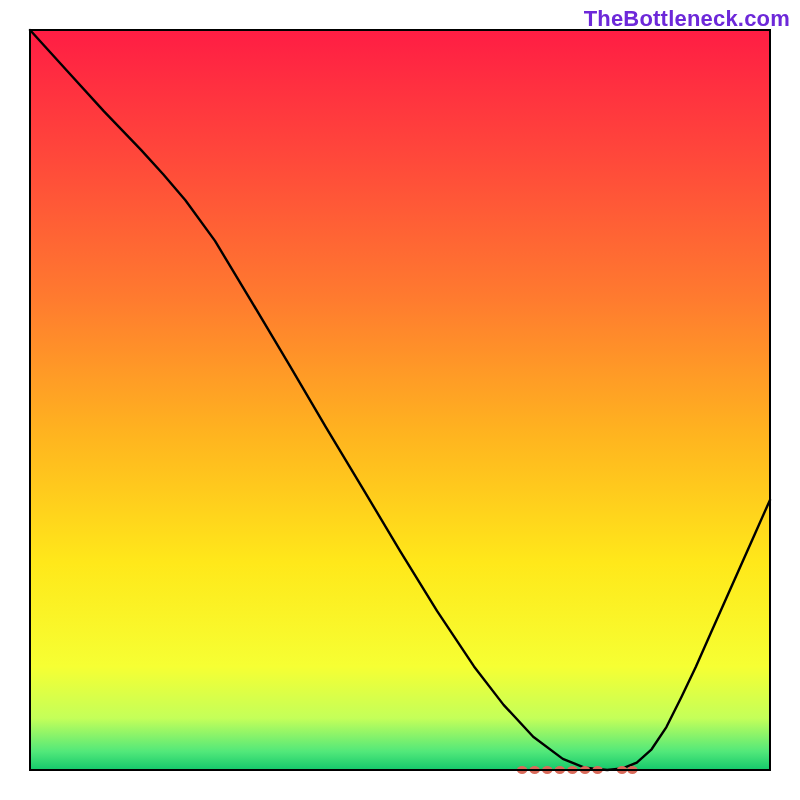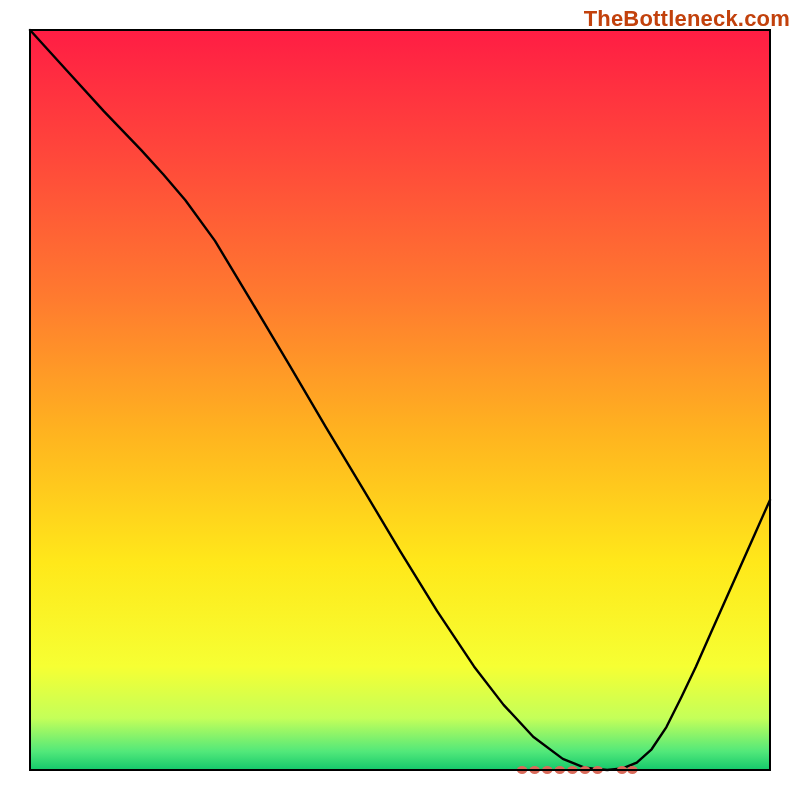--- a/index.html
+++ b/index.html
@@ -15,21 +15,21 @@
     position: relative;
     width: 800px;
     height: 800px;
   }
   .watermark {
     position: absolute;
     top: 6px;
     right: 10px;
     font-size: 22px;
     font-weight: 600;
-    color: #c2410c;
+    color: #6d28d9;
     letter-spacing: 0.2px;
   }
   svg.chart {
     position: absolute;
     left: 0;
     top: 0;
   }
 </style>
 </head>
 <body>

